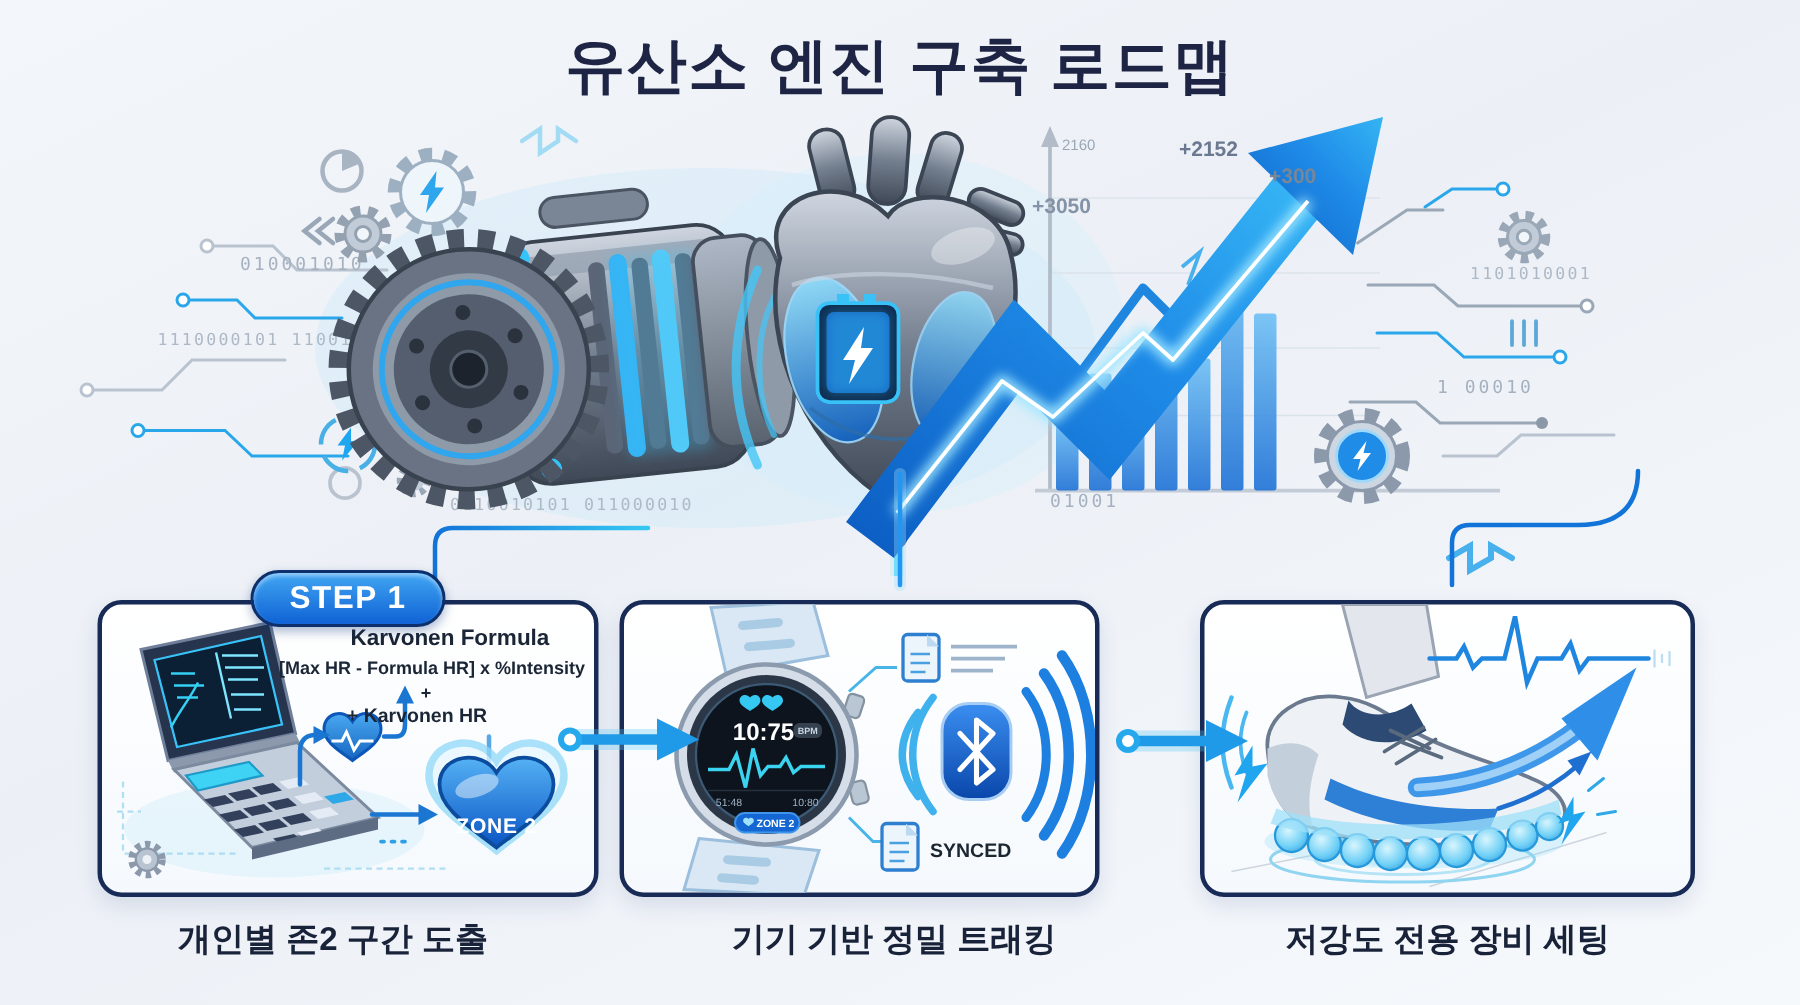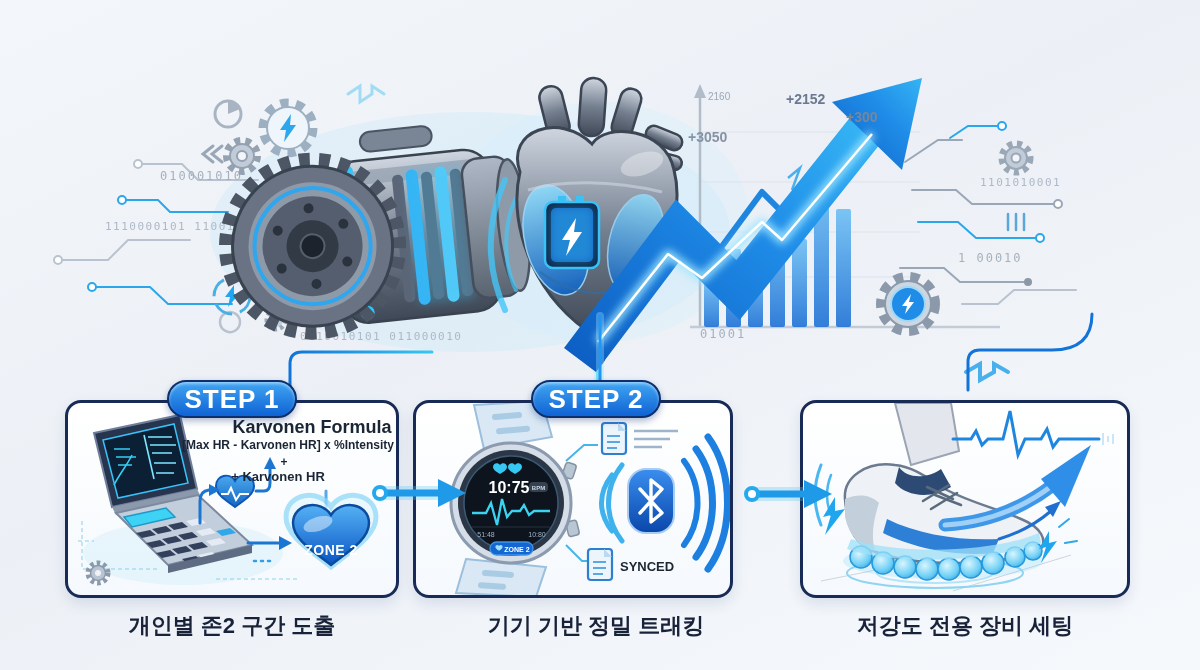--- a/index.html
+++ b/index.html
@@ -22,43 +22,44 @@
     box-shadow:0 6px 14px rgba(30,60,120,.12);
     box-sizing:border-box;
   }
   .p1{left:65px;width:334px}
   .p2{left:413px;width:320px}
   .p3{left:800px;width:330px}
   .panel svg{position:absolute;top:0;left:0;}
   .badge{
     position:absolute;top:380px;height:38px;width:130px;border-radius:20px;
     background:linear-gradient(180deg,#41a6f3,#0f62d4);
-    border:2px solid #0d2f6b;color:#fff;font-weight:800;font-size:26px;
+    border:2px solid #0d2f6b;color:#fff;font-weight:800;font-size:21px;
     display:flex;align-items:center;justify-content:center;letter-spacing:1px;
     box-shadow:0 3px 7px rgba(10,50,120,.35), inset 0 2px 3px rgba(255,255,255,.45);
     box-sizing:border-box;z-index:5;
   }
   .b1{left:167px}.b2{left:531px}.b3{left:900px}
   .caption{
     position:absolute;top:611px;text-align:center;
     font-size:22px;font-weight:800;color:#182239;
   }
-  .c1{left:65px;width:334px}.c2{left:436px;width:320px}.c3{left:800px;width:330px}
+  .c1{left:55px;width:334px}.c2{left:436px;width:320px}.c3{left:800px;width:330px}
   .txt{position:absolute;color:#1a2535;font-weight:800;text-align:center;line-height:1.15;}
-  .f-title{left:144px;top:14px;width:200px;font-size:18px;}
+  .f-title{left:132px;top:14px;width:200px;font-size:15px;}
   .f-line1{left:108px;top:36px;width:224px;font-size:12px;}
   .f-plus{left:186px;top:53px;width:60px;font-size:12px;}
   .f-line2{left:150px;top:67px;width:120px;font-size:13px;}
   .binary{font-family:"DejaVu Sans Mono",monospace;}
 </style>
 </head>
 <body>
 
 <div class="stage">
 
+  <div class="title">유산소 엔진 구축 로드맵</div>
 
   <svg class="hero-svg" width="1200" height="312" viewBox="0 0 1200 312">
     <defs>
       <linearGradient id="hMetal" x1="0" y1="0" x2="0" y2="1">
         <stop offset="0" stop-color="#cfd6e0"></stop>
           <stop offset=".5" stop-color="#737e8e"></stop>
           <stop offset="1" stop-color="#3f4856"></stop>
       </linearGradient>
       <linearGradient id="hMetal2" x1="0" y1="0" x2="0" y2="1">
         <stop offset="0" stop-color="#aeb8c6"></stop>
@@ -353,21 +354,21 @@
       <polygon points="211,133 224,140 211,147" fill="#1b76d2"></polygon>
 
       <g>
         <path d="M263,104 c-12,-19 -45,-14 -45,10 c0,19 24,33 45,50 c21,-17 45,-31 45,-50 c0,-24 -33,-29 -45,-10 z" fill="#e6f7ff" opacity=".75" stroke="#8fd9f8" stroke-width="5"></path>
         <path d="M263,112 c-10,-16 -38,-12 -38,8 c0,16 20,28 38,42 c18,-14 38,-26 38,-42 c0,-20 -28,-24 -38,-8 z" fill="url(#zHeart)" stroke="#0b4c9e" stroke-width="2.5"></path>
         <ellipse cx="250" cy="121" rx="15" ry="7" transform="rotate(-18 250 121)" fill="#ffffff" opacity=".45"></ellipse>
         <text x="263" y="152" text-anchor="middle" font-size="14" font-weight="800" fill="#ffffff" letter-spacing=".5">ZONE 2</text>
       </g>
     </svg>
     <div class="txt f-title">Karvonen Formula</div>
-    <div class="txt f-line1">[Max HR - Karvonen HR] x %Intensity</div>
+    <div class="txt f-line1">[Max HR - Formula HR] x %Intensity</div>
     <div class="txt f-plus">+</div>
     <div class="txt f-line2">+ Karvonen HR</div>
   </div>
 
   <div class="panel p2">
     <svg width="314" height="192" viewBox="0 0 314 192">
       <defs>
         <linearGradient id="btGrad" x1="0" y1="0" x2="0" y2="1">
           <stop offset="0" stop-color="#3a8ef0"></stop>
             <stop offset="1" stop-color="#0a46aa"></stop>
@@ -517,21 +518,20 @@
         <path d="M142,122 C180,120 216,108 250,82" fill="none" stroke="#3f97ea" stroke-width="13" stroke-linecap="round"></path>
         <path d="M142,122 C180,120 216,108 250,82" fill="none" stroke="#9fd0f8" stroke-width="5" stroke-linecap="round"></path>
         <polygon points="238,76 288,42 262,104" fill="#2f8fe8"></polygon>
         <path d="M196,136 C216,130 234,120 248,108" fill="none" stroke="#1f6fd0" stroke-width="3" stroke-linecap="round"></path>
         <polygon points="242,104 258,98 250,114" fill="#1f6fd0"></polygon>
       </g>
     </svg>
   </div>
 
   <div class="badge b1">STEP 1</div>
-  <div class="badge b2">STEP 2</div>
 
   <div class="caption c1">개인별 존2 구간 도출</div>
   <div class="caption c3">저강도 전용 장비 세팅</div>
   <div class="caption c2">기기 기반 정밀 트래킹</div>
 
   <svg class="overlay-svg" width="1200" height="670" viewBox="0 0 1200 670">
     <defs>
       <linearGradient id="cGrad" x1="1" y1="0" x2="0" y2="0">
         <stop offset="0" stop-color="#35c8f2"></stop>
           <stop offset="1" stop-color="#1273d8"></stop>

